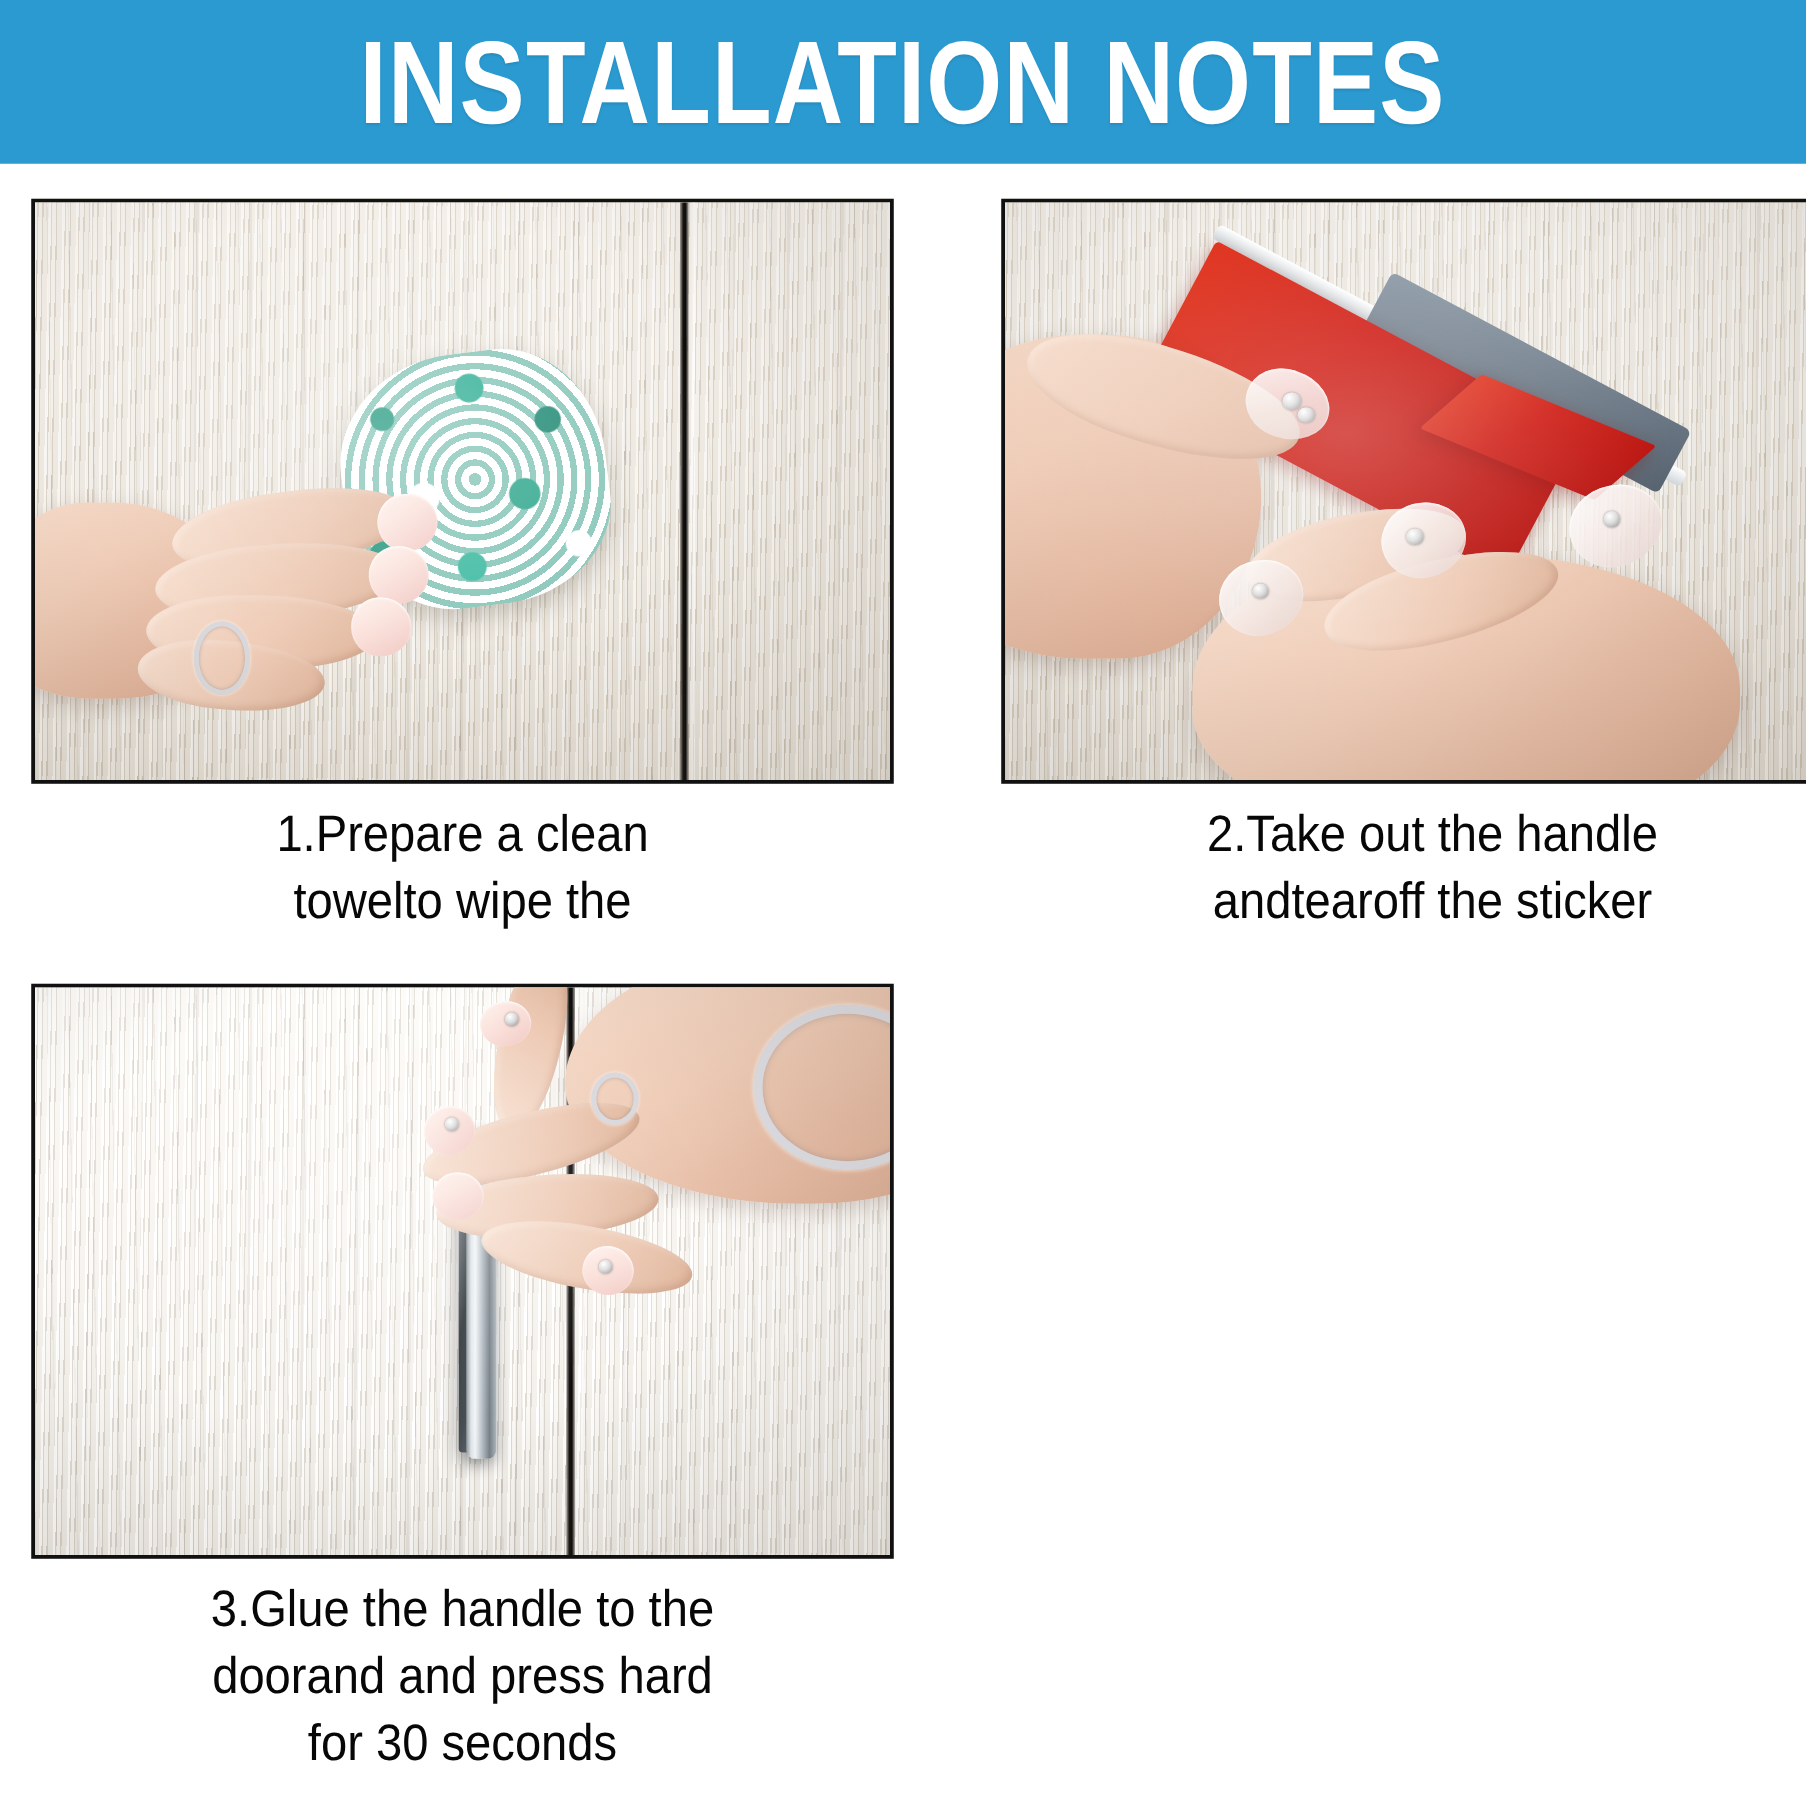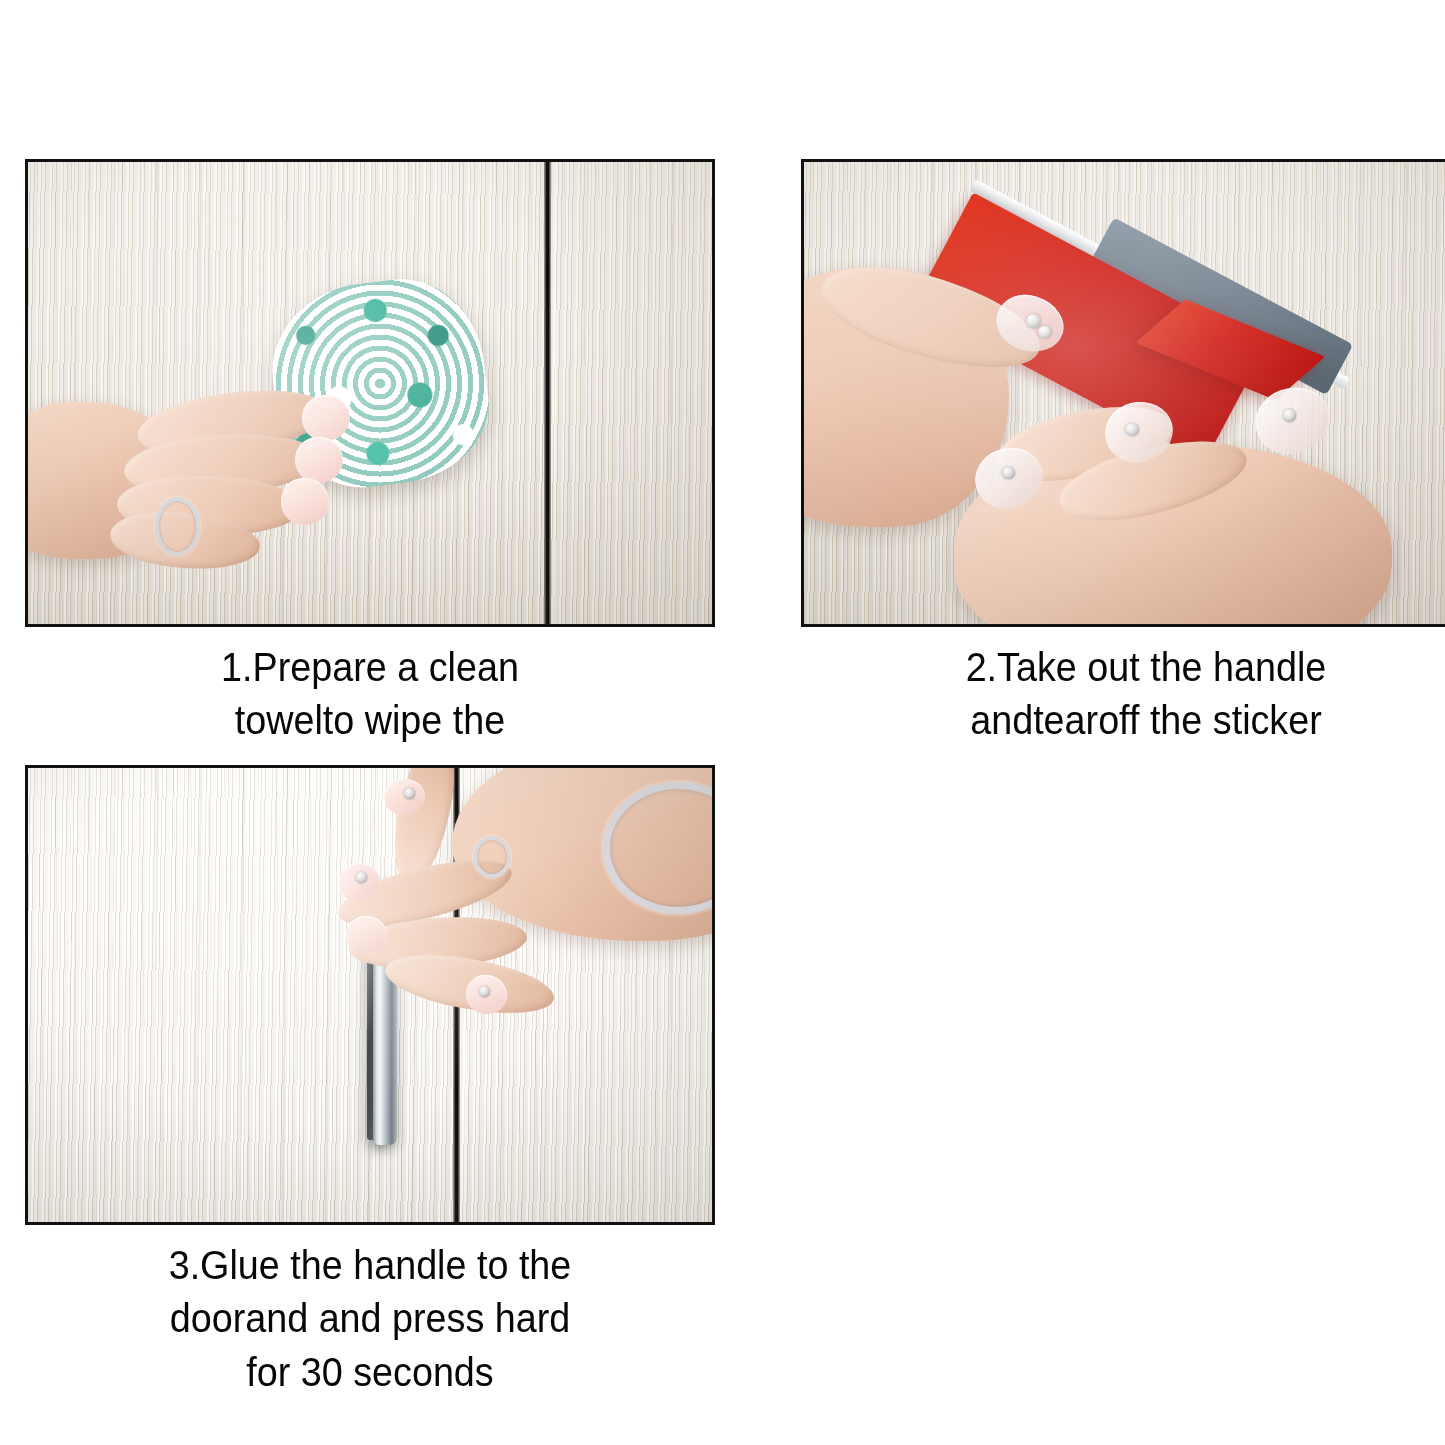--- a/index.html
+++ b/index.html
@@ -56,21 +56,21 @@
     width: 1445px;
     height: 1314px;
     border-radius: 11px;
   }
   .step {
     position: absolute;
     width: 690px;
   }
   .step-1 { left: 25px;  top: 28px; }
   .step-2 { left: 765px; top: 28px; padding-left: 36px; }
-  .step-3 { left: 25px;  top: 634px; }
+  .step-3 { left: 25px;  top: 656px; }
   .step-4 { left: 732px; top: 646px; }
 
   .photo {
     position: relative;
     width: 690px;
     height: 468px;
     border: 3px solid #111111;
     box-sizing: border-box;
     overflow: hidden;
     background: #e8e2d8;
@@ -223,20 +223,23 @@
     transform: scaleX(0.92);
     transform-origin: top center;
     white-space: pre-line;
   }
 </style>
 </head>
 <body>
 
 <div class="page">
 
+  <div class="banner">
+    <div class="banner-title">INSTALLATION NOTES</div>
+  </div>
 
   <div class="steps">
 
     <div class="step step-1">
       <div class="photo">
         <div class="wood"></div>
         <div class="door-seam" style="left:75.5%;"></div>
         <div class="door-edge-light" style="left:76.6%;"></div>
 
         <div class="cloth" style="left:36%; top:26%; width:31%; height:44%; border-radius:46% 38% 44% 40% / 42% 46% 38% 48%; transform:rotate(-7deg);"></div>

